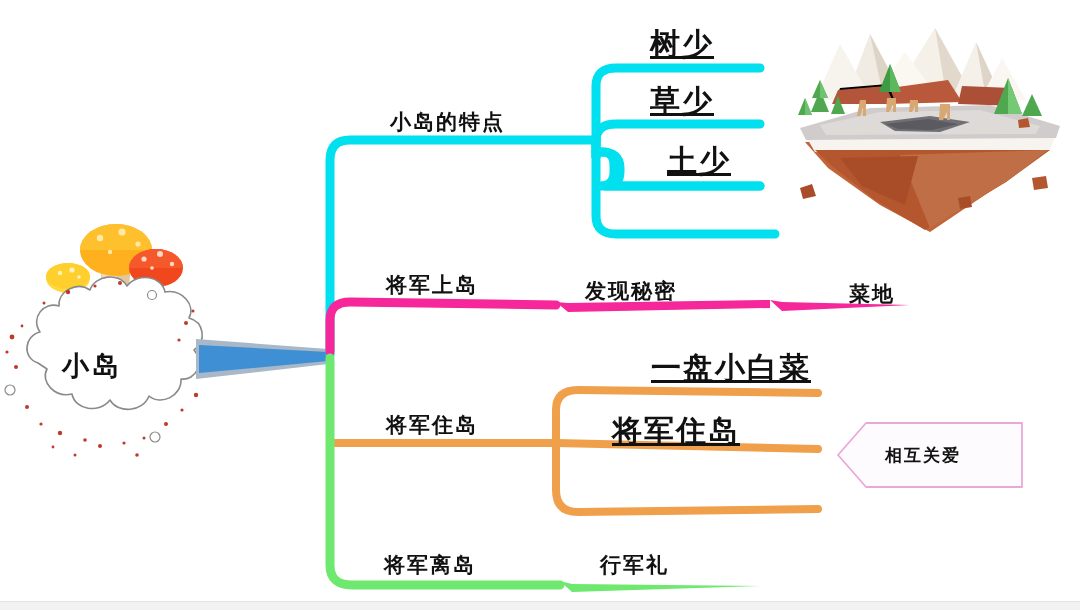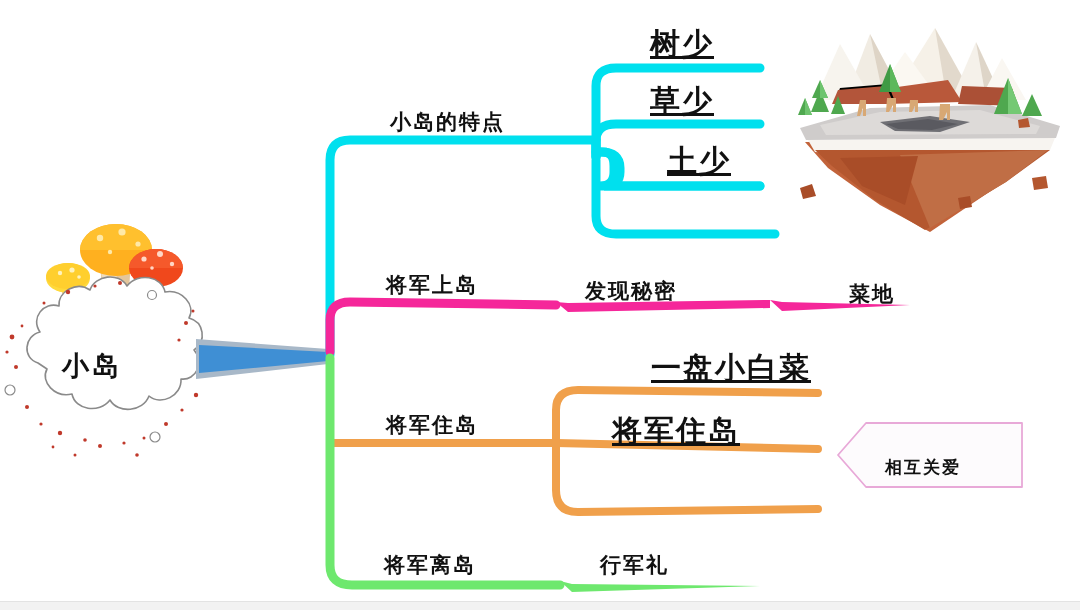--- a/index.html
+++ b/index.html
@@ -16,21 +16,21 @@
     position:absolute;
     color:#111111;
     font-weight:700;
     white-space:nowrap;
     letter-spacing:1px;
     font-family:"Liberation Sans","DejaVu Sans",sans-serif;
   }
   .root-text{font-size:27px;letter-spacing:3px;text-align:right;}
   .branch-text{font-size:21px;letter-spacing:2px;}
   .leaf-text{font-size:30px;letter-spacing:2px;text-decoration:underline;}
-  .callout-text{font-size:17px;letter-spacing:2px;font-weight:700;margin-top:12px;}
+  .callout-text{font-size:17px;letter-spacing:2px;font-weight:700;}
   .bottombar{
     position:absolute;left:0;top:601px;width:1080px;height:9px;
     background:#f2f2f2;border-top:1px solid #e3e3e3;
   }
 </style>
 </head>
 <body>
 
 <div id="canvas">
 

